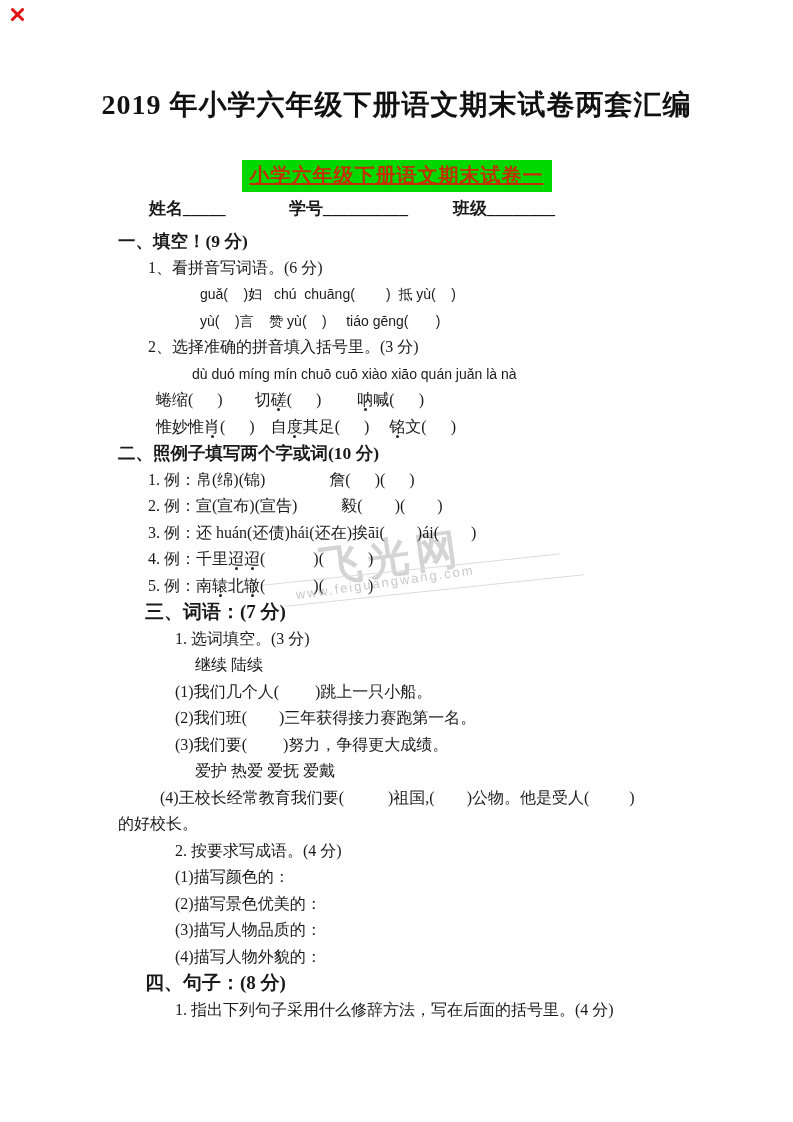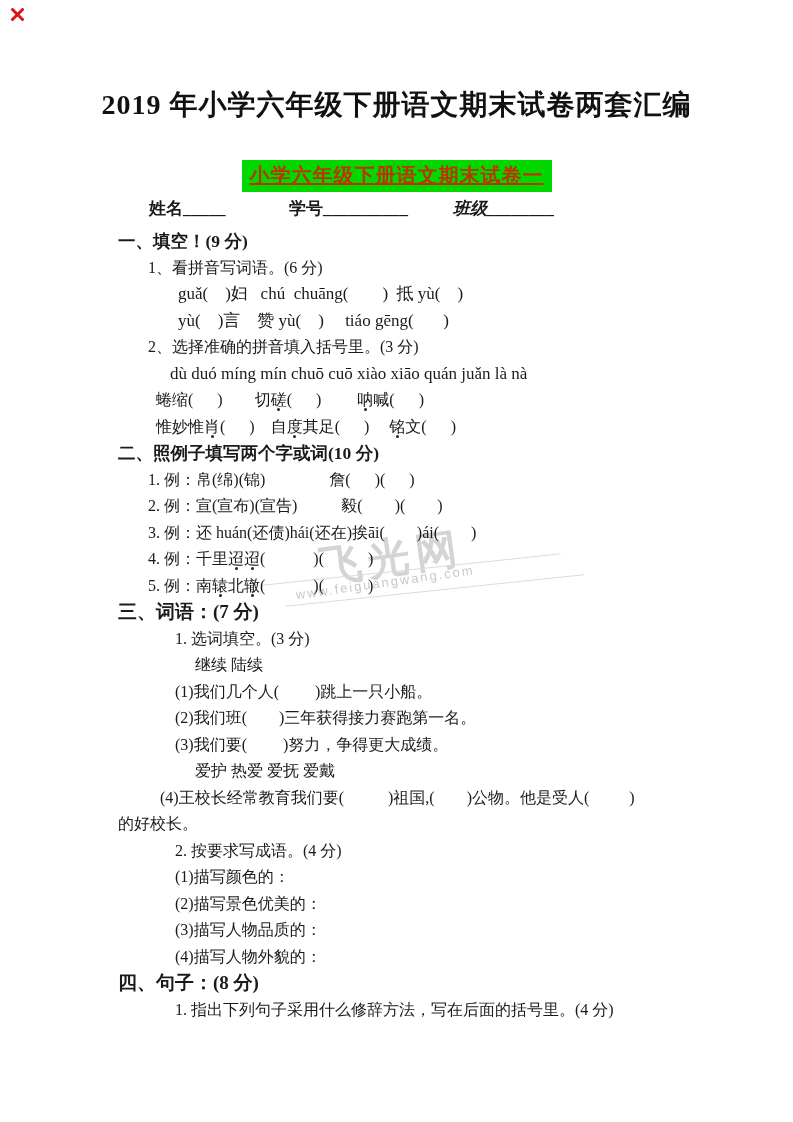--- a/index.html
+++ b/index.html
@@ -24,42 +24,42 @@
   }
   .banner-row{position:absolute;top:160px;left:0;width:100%;text-align:center;}
   .banner{
     display:inline-block;background:#00d800;color:#c33000;
     font-size:20px;font-weight:bold;padding:2px 8px 3px 8px;letter-spacing:1px;text-decoration:underline;
   }
   .name-row{position:absolute;top:197px;left:0;width:100%;height:28px;font-weight:bold;font-size:17px;}
   .name-field{position:absolute;top:0;white-space:pre;}
   .nf-label{font-weight:bold;}
   .nf-blank{font-weight:bold;letter-spacing:0;}
-  .f-xm{left:149px;} .f-xh{left:289px;} .f-bj{left:453px;font-style:italic;}
+  .f-xm{left:149px;} .f-xh{left:289px;} .f-bj{left:453px;}
 
   
   .watermark{
     position:absolute;left:322px;top:520px;width:280px;height:100px;
     transform:rotate(-8deg);z-index:0;pointer-events:none;
   }
   .wm-cn{font-size:42px;font-weight:bold;color:#d4d4d4;letter-spacing:6px;font-family:"Liberation Serif",serif;}
   .wm-url{position:absolute;left:-28px;top:44px;font-size:13px;color:#c9c9c9;letter-spacing:2px;font-family:"Liberation Sans",sans-serif;}
   .wm-line{position:absolute;height:1px;background:#dcdcdc;}
   .wm-line.l1{width:300px;left:-60px;top:42px;transform:rotate(2deg);}
   .wm-line.l2{width:300px;left:-40px;top:66px;transform:rotate(2deg);}
 
   
   .body-flow{position:absolute;top:228px;left:0;width:100%;z-index:1;}
   .bl{white-space:pre-wrap;font-size:16px;line-height:26.5px;min-height:26.5px;}
   .h1,.h2{padding-left:118px;font-weight:bold;font-size:17.5px;}
-  .h3,.h4{padding-left:118px;font-weight:bold;font-size:19px;}
+  .h3,.h4{padding-left:118px;font-weight:bold;font-size:19px;margin-left:27px;}
   .i118{padding-left:118px;} .i140{padding-left:140px;margin-left:16px;} .i148{padding-left:148px;}
   .i160{padding-left:160px;} .i170{padding-left:170px;} .i175{padding-left:175px;}
   .i178{padding-left:178px;} .i195{padding-left:195px;}
-  .py{font-family:Liberation Serif, serif;font-size:17px;}
+  .py{font-family:Liberation Sans, sans-serif;font-size:14px;margin-left:22px;}
   .dot{position:relative;}
   .dot::after{
     content:"";position:absolute;left:50%;bottom:-3px;
     width:3px;height:3px;margin-left:-1.5px;border-radius:50%;background:#222;
   }
 </style>
 </head>
 <body>
 
 <div class="page">

